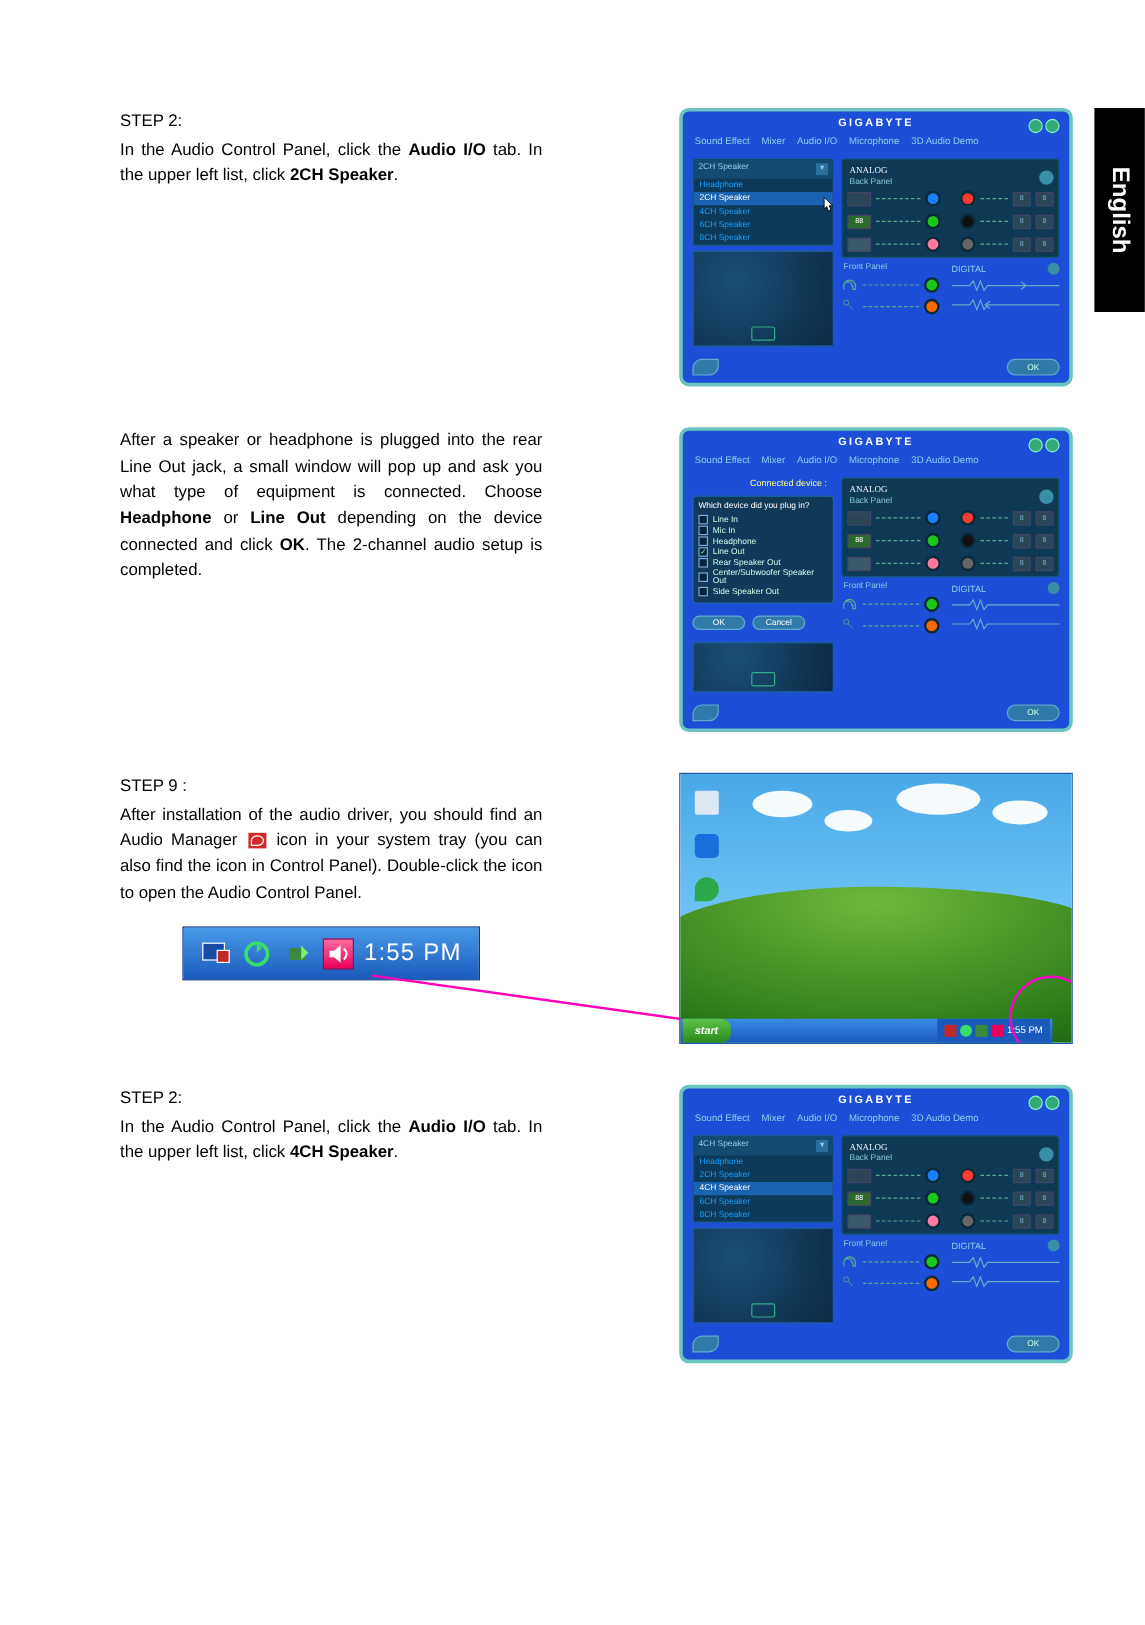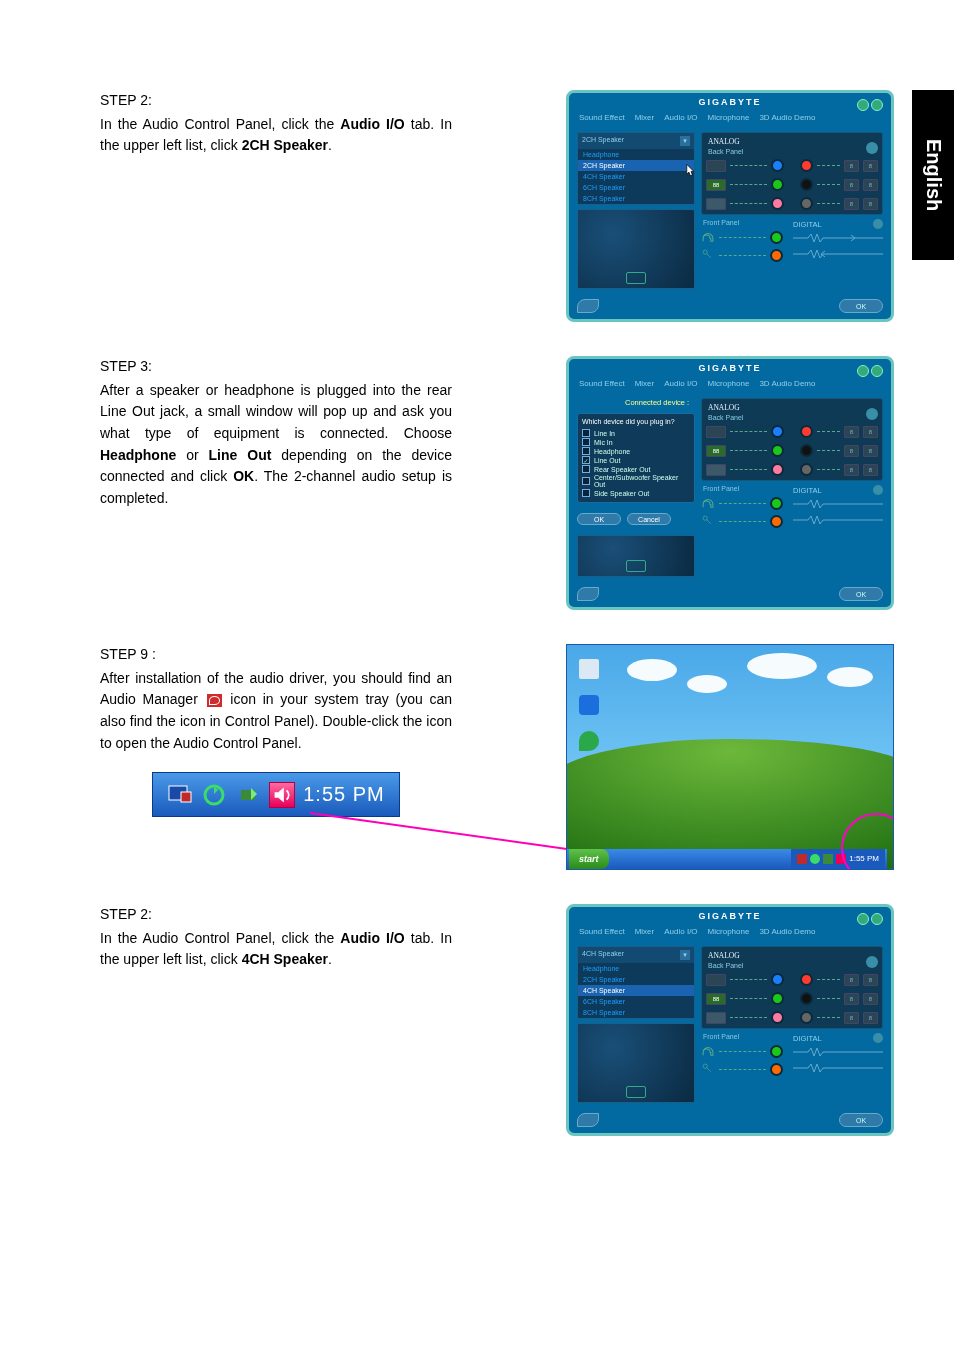--- a/index.html
+++ b/index.html
@@ -51,21 +51,21 @@
     display: flex;
     justify-content: flex-end;
   }
   .step-title { margin-bottom: 2px; }
   .section-title { font-weight: bold; font-size: 15px; margin-top: 6px; margin-bottom: 4px; }
   b { font-weight: bold; }
 
   
   .acp {
     width: 328px;
-    background: #0369a1;
+    background: #1d4ed8;
     border: 3px solid #6ac5c0;
     border-radius: 8px;
     font-size: 8px;
     color: #cfe;
     position: relative;
   }
   .acp-header {
     text-align: center;
     color: #fff;
     font-weight: bold;
@@ -187,21 +187,21 @@
   .sky { position:absolute; inset:0; background:linear-gradient(#4aa8e8 0%, #6fc4f4 55%, #9fd8ff 58%);}
   .cloud { position:absolute; background:#fff; border-radius:50%; opacity:0.95;}
   .hill { position:absolute; left:-20px;right:-20px;bottom:0;height:58%;
     background:radial-gradient(120% 145% at 50% 10%, #6db83b 0%, #2a7a18 60%, #0f4a0a 100%);
     border-top-left-radius:50% 35%; border-top-right-radius:50% 25%;
   }
   .desk-icons { position:absolute; top:10px; left:8px; width:40px; }
   .dicon { width:28px;height:28px; margin-bottom:8px; display:flex;align-items:center;justify-content:center; }
   .dicon .blob{ width:20px;height:20px;background:#1a6fdc;border-radius:4px; }
   .dicon.sq .blob{ border-radius:50% 50% 50% 0; background:#2aa84a;}
-  .taskbar { position:absolute;left:0;right:6px;bottom:0;height:20px;background:linear-gradient(#3a8ae8,#1a5abc);display:flex;align-items:center;justify-content:space-between;padding:0 2px;}
+  .taskbar { position:absolute;left:0;right:16px;bottom:0;height:20px;background:linear-gradient(#3a8ae8,#1a5abc);display:flex;align-items:center;justify-content:space-between;padding:0 2px;}
   .start{ background:linear-gradient(#5dc24a,#2a8a1a);height:20px;padding:0 10px;color:#fff;font-style:italic;font-size:9px;font-weight:bold;border-radius:0 8px 8px 0;line-height:20px;}
   .tray{ background:#1a5abc;height:20px;padding:0 6px;display:flex;align-items:center;gap:3px;}
   .tray span{ width:10px;height:10px; display:inline-block;}
   .tray .clock{ color:#fff;font-size:8px; width:auto;}
   .bigcircle{ position:absolute; width:70px;height:70px;border:2px solid #ff00c8;border-radius:50%;right:-18px;bottom:-14px;}
 
   
   .traywrap { margin-top: 18px; display:flex; justify-content:center; position:relative;}
   .trayzoom {
     display:flex; align-items:center; gap:8px;
@@ -362,21 +362,20 @@
         <div class="acp-foot">
           <div class="foot-l"></div>
           <div class="ok-btn">OK</div>
         </div>
       </div>
     </div>
   </div>
 
   <div class="row">
     <div class="textcol">
-      <div class="step-title">STEP 3:</div>
       <span>After a speaker or headphone is plugged into the rear Line Out jack, a small window will pop up and ask you what type of equipment is connected. Choose </span><b>Headphone</b><span> or </span><b>Line Out</b><span> depending on the device connected and click </span><b>OK</b><span>. The 2-channel audio setup is completed.</span>
     </div>
     <div class="imgcol">
       <div class="acp">
         <div class="acp-win-ctrl">
             <span></span>
             <span></span>
           </div>
         <div class="acp-header">GIGABYTE</div>
         <div class="acp-tabs">

